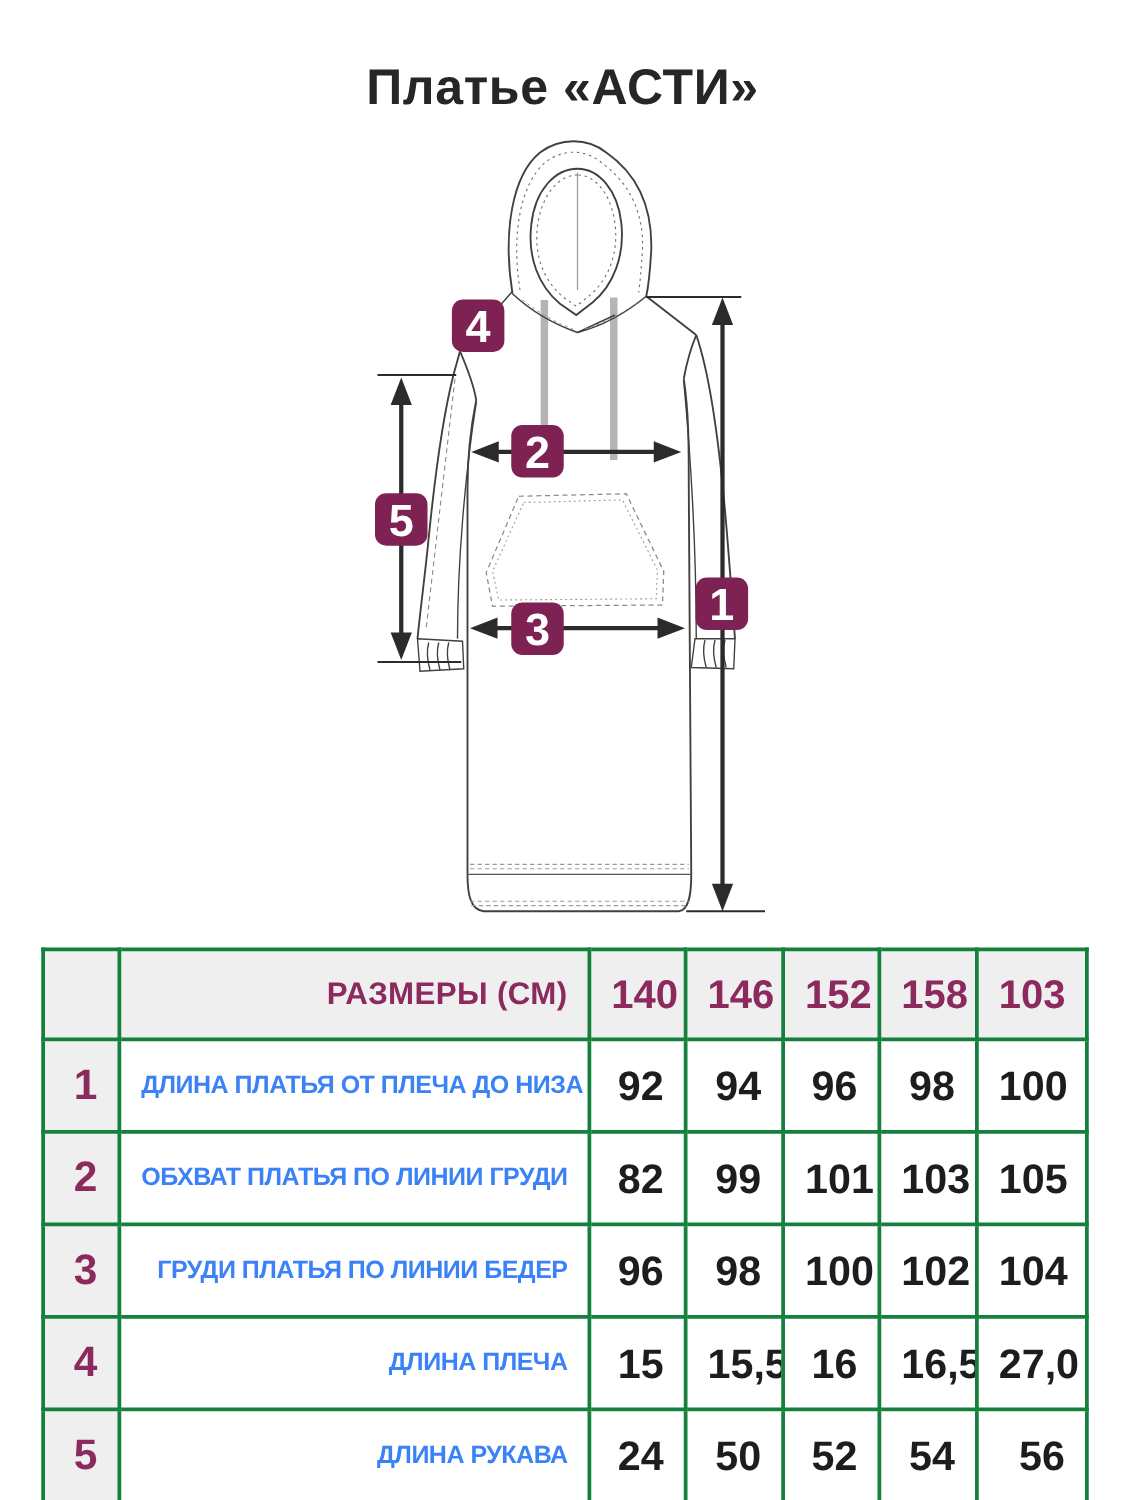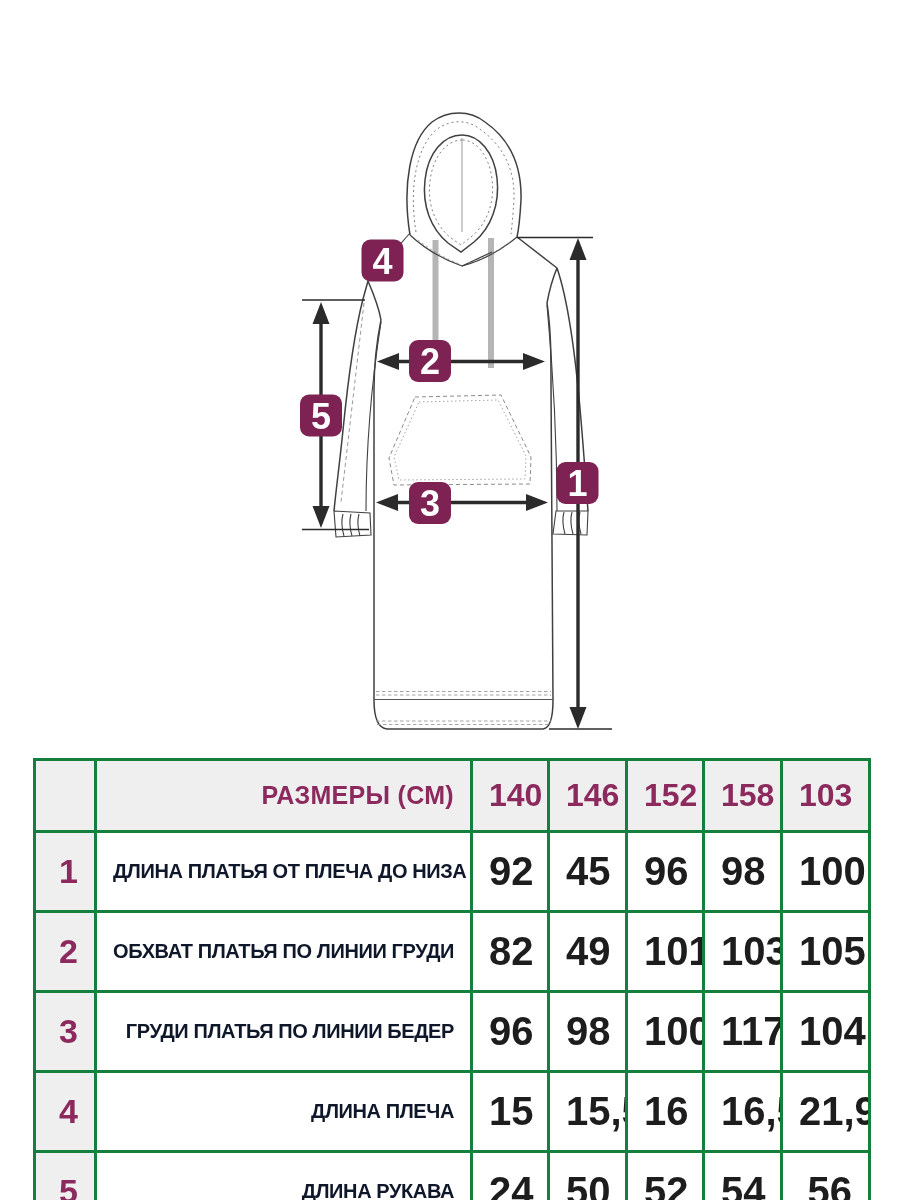--- a/index.html
+++ b/index.html
@@ -13,29 +13,30 @@
   
   .size-table{position:absolute;left:33px;top:758px;width:835px;border-collapse:collapse;
          table-layout:fixed;}
   .size-table th,.size-table td{border:3px solid #15803d;padding:16px;overflow:hidden;text-align:right;}
   .size-table thead tr{height:63px;}
   .size-table tbody tr{height:58px;}
   .size-table thead th{background:#efefef;}
   .cell-num{background:#efefef;color:#8c2a5e;font-size:34px;font-weight:bold;text-align:center;}
   .cell-sizes-label{color:#8c2a5e;font-size:25px;font-weight:bold;text-align:center;letter-spacing:0.3px;}
   .cell-size{color:#8c2a5e;font-size:32px;font-weight:bold;text-align:center;}
-  .cell-label{background:#fff;color:#0f172a;font-size:20px;font-weight:bold;text-align:left;
+  .cell-label{background:#fff;color:#3b82f6;font-size:20px;font-weight:bold;text-align:left;
          padding-left:8px;letter-spacing:-0.4px;white-space:nowrap;}
-  .cell-value{background:#fff;color:#1d1d1d;font-size:40px;font-weight:bold;text-align:center;}
+  .cell-value{background:#fff;color:#1d1d1d;font-size:33px;font-weight:bold;text-align:center;}
 </style>
 </head>
 <body>
 
 <div class="page">
 
+  <h1 class="title">Платье «АСТИ»</h1>
 
   <svg class="diagram-svg" viewBox="0 0 900 1200">
 
     <g stroke="#b5b5b5" stroke-width="6">
       <line x1="435.5" y1="240" x2="435.5" y2="341"></line>
       <line x1="491" y1="238" x2="491" y2="368"></line>
     </g>
 
     <g fill="none" stroke="#404040" stroke-width="1.5">
       <path d="M 410,235 C 402,185 410,140 432,122 C 448,110 470,110 485,122 C 508,138 522,163 521,200 C 520,218 519,228 517,237"></path>
@@ -168,51 +169,51 @@
         <th class="cell-size">152</th>
         <th class="cell-size">158</th>
         <th class="cell-size">103</th>
       </tr>
     </thead>
     <tbody>
       <tr>
         <td class="cell-num">1</td>
         <td class="cell-label">ДЛИНА ПЛАТЬЯ ОТ ПЛЕЧА ДО НИЗА</td>
         <td class="cell-value">92</td>
-        <td class="cell-value">45</td>
+        <td class="cell-value">94</td>
         <td class="cell-value">96</td>
         <td class="cell-value">98</td>
         <td class="cell-value">100</td>
       </tr>
       <tr>
         <td class="cell-num">2</td>
         <td class="cell-label">ОБХВАТ ПЛАТЬЯ ПО ЛИНИИ ГРУДИ</td>
         <td class="cell-value">82</td>
-        <td class="cell-value">49</td>
+        <td class="cell-value">99</td>
         <td class="cell-value">101</td>
         <td class="cell-value">103</td>
         <td class="cell-value">105</td>
       </tr>
       <tr>
         <td class="cell-num">3</td>
         <td class="cell-label">ГРУДИ ПЛАТЬЯ ПО ЛИНИИ БЕДЕР</td>
         <td class="cell-value">96</td>
         <td class="cell-value">98</td>
         <td class="cell-value">100</td>
-        <td class="cell-value">117</td>
+        <td class="cell-value">102</td>
         <td class="cell-value">104</td>
       </tr>
       <tr>
         <td class="cell-num">4</td>
         <td class="cell-label">ДЛИНА ПЛЕЧА</td>
         <td class="cell-value">15</td>
         <td class="cell-value">15,5</td>
         <td class="cell-value">16</td>
         <td class="cell-value">16,5</td>
-        <td class="cell-value">21,9</td>
+        <td class="cell-value">27,0</td>
       </tr>
       <tr>
         <td class="cell-num">5</td>
         <td class="cell-label">ДЛИНА РУКАВА</td>
         <td class="cell-value">24</td>
         <td class="cell-value">50</td>
         <td class="cell-value">52</td>
         <td class="cell-value">54</td>
         <td class="cell-value">56</td>
       </tr>

